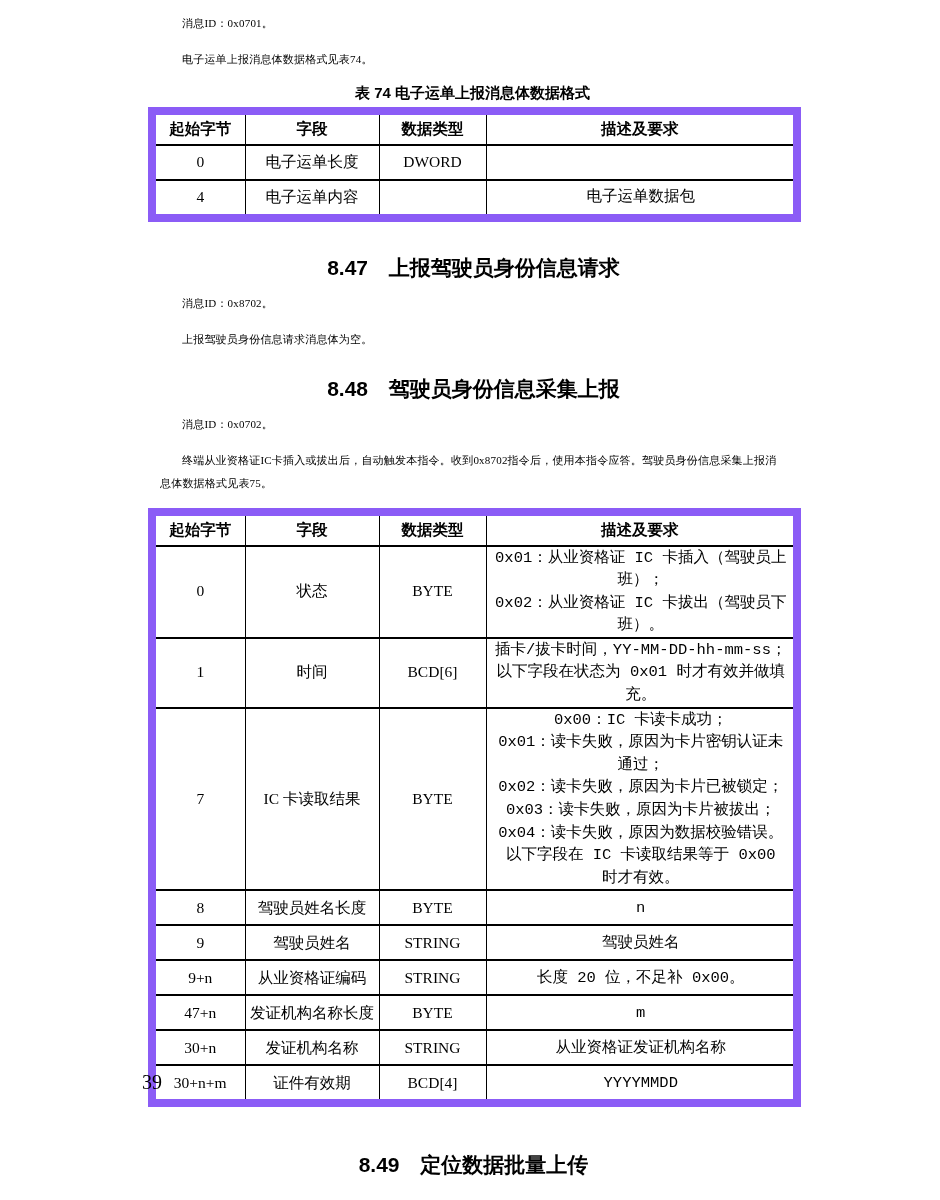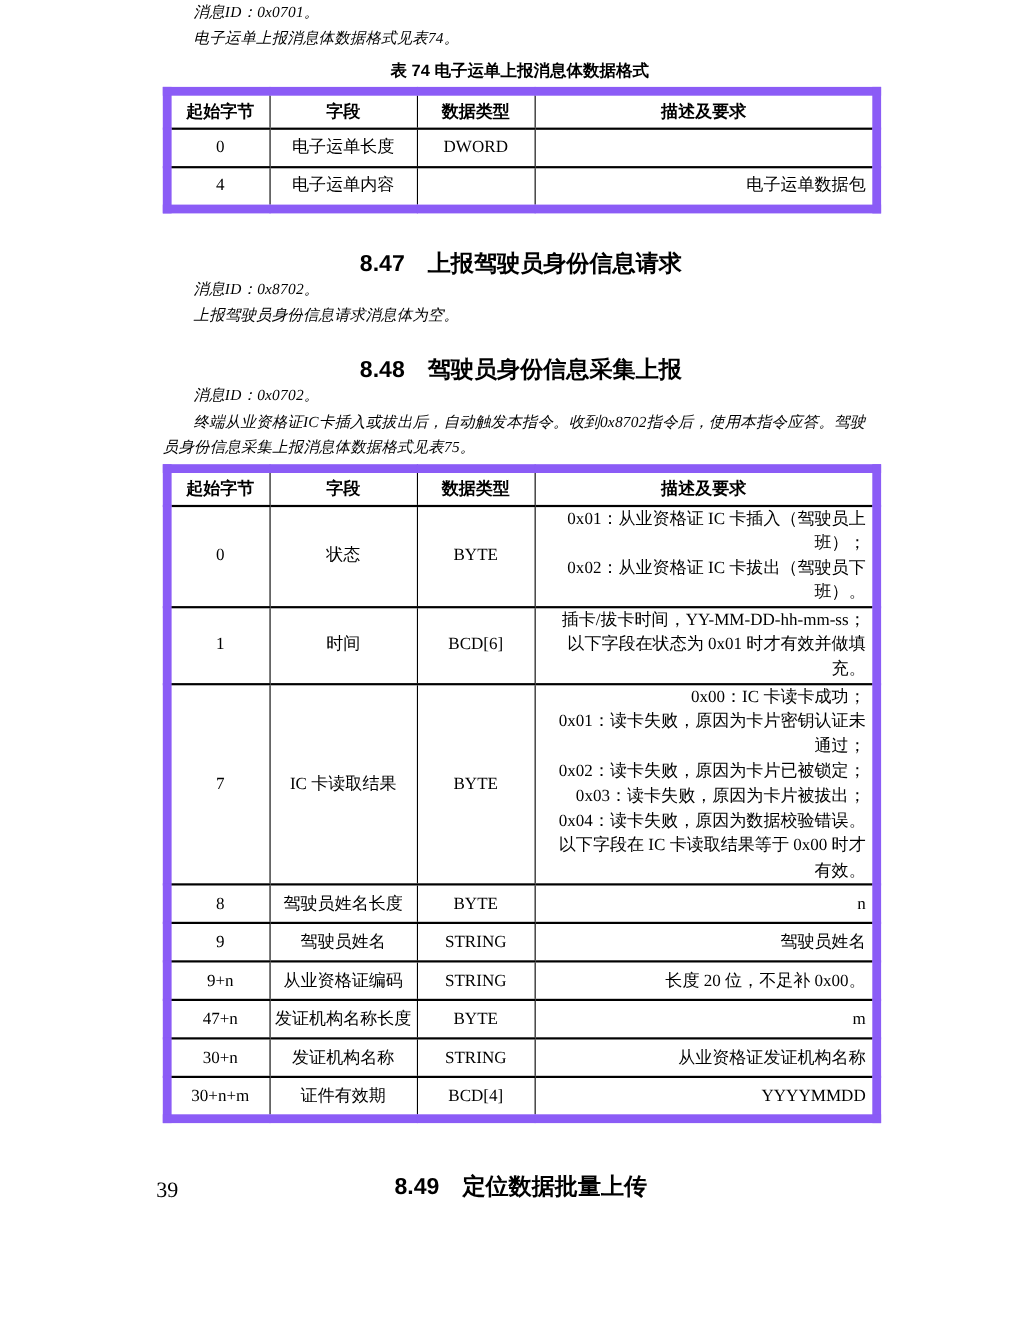--- a/index.html
+++ b/index.html
@@ -10,25 +10,24 @@
     color:#000;
     font-family:"Liberation Serif","DejaVu Serif",serif;
     overflow:hidden;
   }
   .content{
     position:absolute;
     left:148px;top:0;
     width:649px;
   }
   p.body{
-    margin:0;
-    font-size:14px;
+    margin:12px;
+    font-size:11px;
     line-height:23.5px;
     letter-spacing:0.2px;
-    font-style:italic;
   }
   .indent{text-indent:2em;}
   .mt-first{margin-top:94px;}
   .heading{
     font-family:"Liberation Sans","DejaVu Sans",sans-serif;
     font-weight:bold;
     font-size:21px;
     line-height:24px;
     text-align:center;
   }
@@ -71,24 +70,25 @@
   }
   .data-table td{
     font-size:15.5px;
     line-height:22.6px;
     height:33px;
     vertical-align:middle;
     text-align:center;
     padding:0 3px;
   }
   .data-table td.desc{
-    text-align:right;
+    text-align:center;
     padding-left:8px;
     padding-right:6px;
     white-space:pre-line;
+    font-family:Liberation Mono, monospace;
   }
   .col-start{width:93px;}
   .col-field{width:134px;}
   .col-type{width:107px;}
   .col-desc{width:311px;}
   .page-number{
     position:absolute;
     left:142px;top:1072px;
     font-size:20px;
     line-height:20px;

